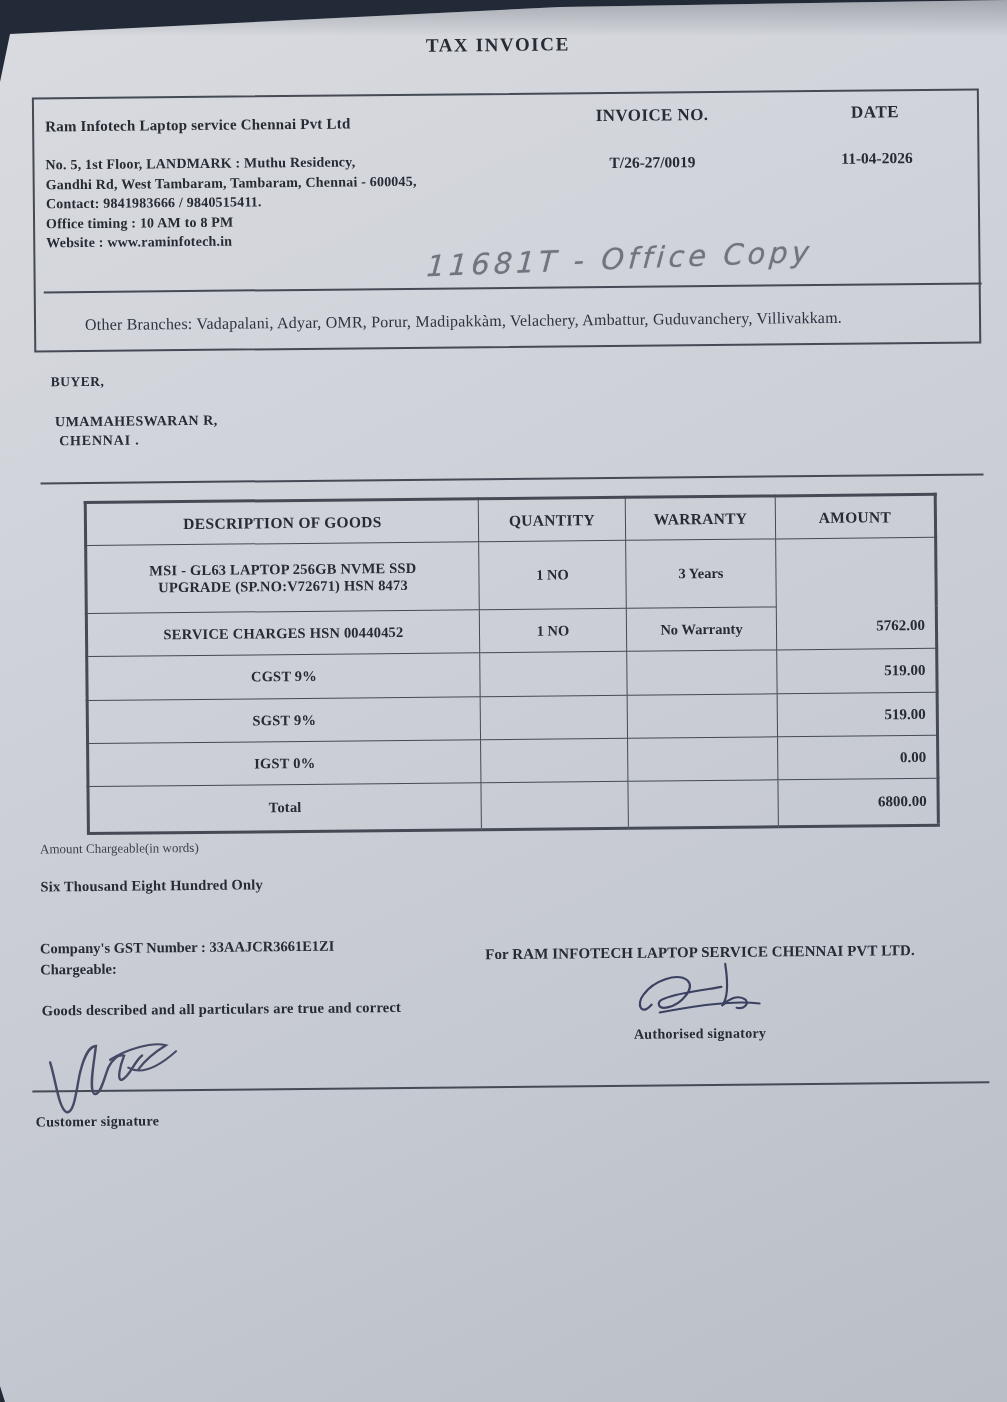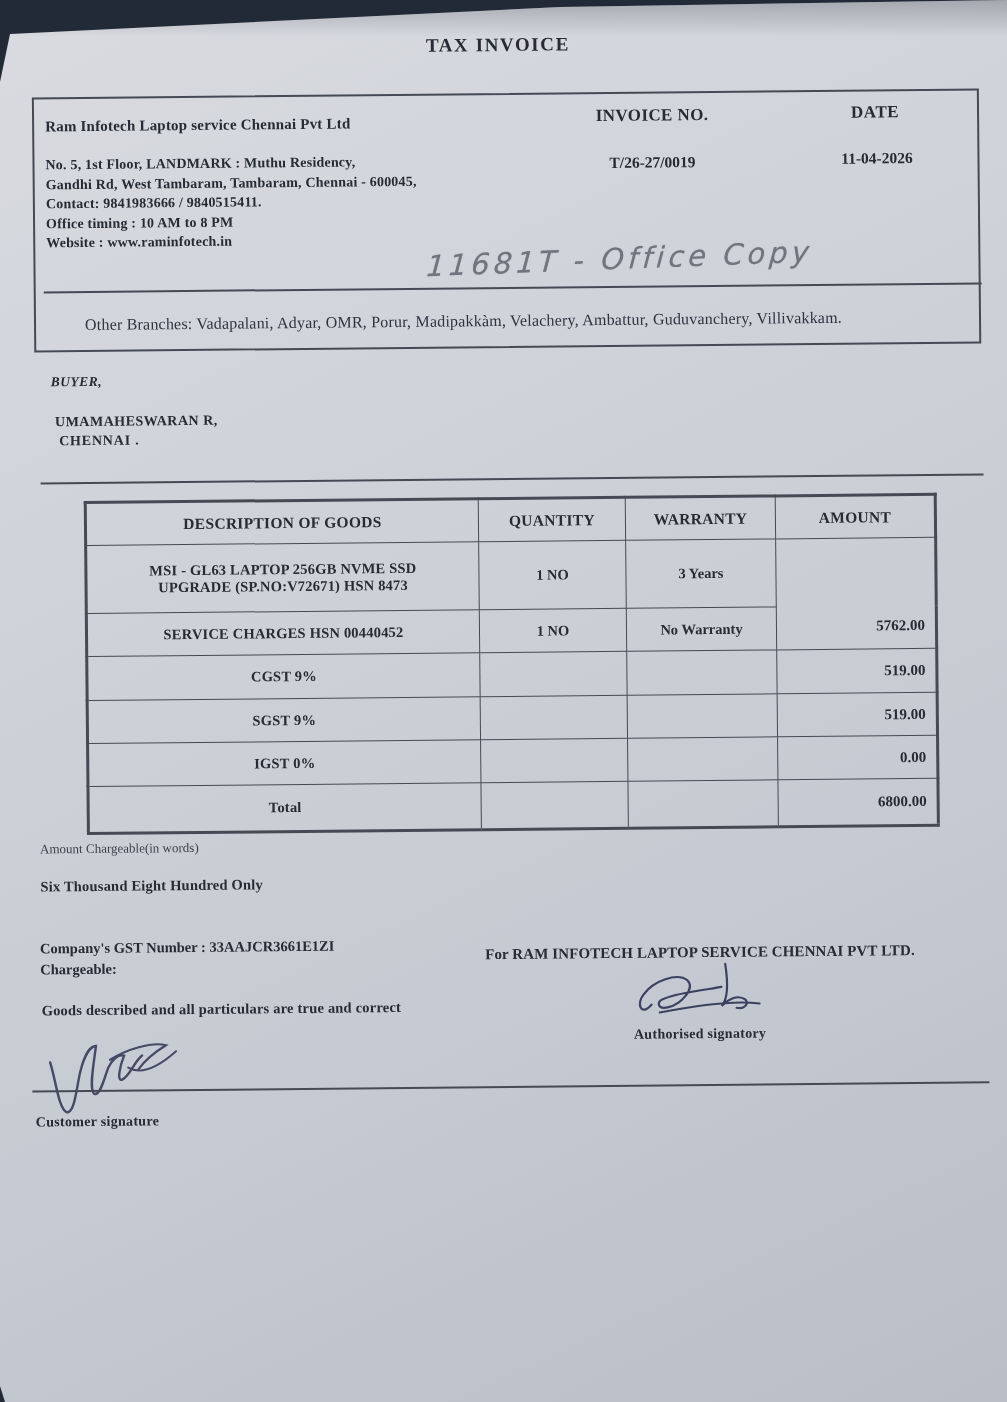--- a/index.html
+++ b/index.html
@@ -29,21 +29,21 @@
   .inv-label{left:518px;top:12px;width:200px;text-align:center;font-size:17px;font-weight:bold;letter-spacing:.4px;}
   .inv-value{left:518px;top:60px;width:200px;text-align:center;font-size:15.5px;font-weight:bold;}
   .date-label{left:766px;top:11px;width:150px;text-align:center;font-size:17px;font-weight:bold;letter-spacing:.6px;}
   .date-value{left:760px;top:58px;width:165px;text-align:center;font-size:15.5px;font-weight:bold;}
   .handwriting{left:430px;top:243px;font-family:"DejaVu Sans",sans-serif;font-style:italic;
          font-size:29px;letter-spacing:4px;color:var(--pencil);transform:rotate(-1.6deg) skewX(-6deg);
          text-shadow:0 0 1px rgba(112,116,126,.55);z-index:3;}
   .rule{height:2px;background:var(--line);}
   .rule-handwriting{left:47px;top:287px;width:938px;}
   .branches{left:88px;top:312px;font-size:16px;color:#2e3340;letter-spacing:.2px;z-index:2;}
-  .buyer-label{left:53px;top:370px;font-size:13.5px;font-weight:bold;letter-spacing:.5px;font-style:italic;}
+  .buyer-label{left:53px;top:370px;font-size:13.5px;font-weight:bold;letter-spacing:.5px;}
   .buyer-name{left:57px;top:410px;font-size:14px;font-weight:bold;letter-spacing:.5px;}
   .buyer-city{left:61px;top:429px;font-size:14px;font-weight:bold;letter-spacing:.8px;}
   .rule-buyer{left:42px;top:478px;width:943px;}
   table.goods{left:85px;top:497px;width:850px;border-collapse:collapse;table-layout:fixed;
          border:3px solid var(--line);position:absolute;}
   table.goods td,table.goods th{border:1.5px solid var(--line);color:var(--ink);}
   th.h{font-size:15.5px;font-weight:bold;letter-spacing:.3px;text-align:center;}
   td.desc{text-align:center;font-weight:bold;font-size:14.5px;letter-spacing:.2px;}
   td.mid{text-align:center;font-weight:bold;font-size:14.5px;}
   td.amt{text-align:right;font-weight:bold;font-size:15px;padding-right:10px;}

